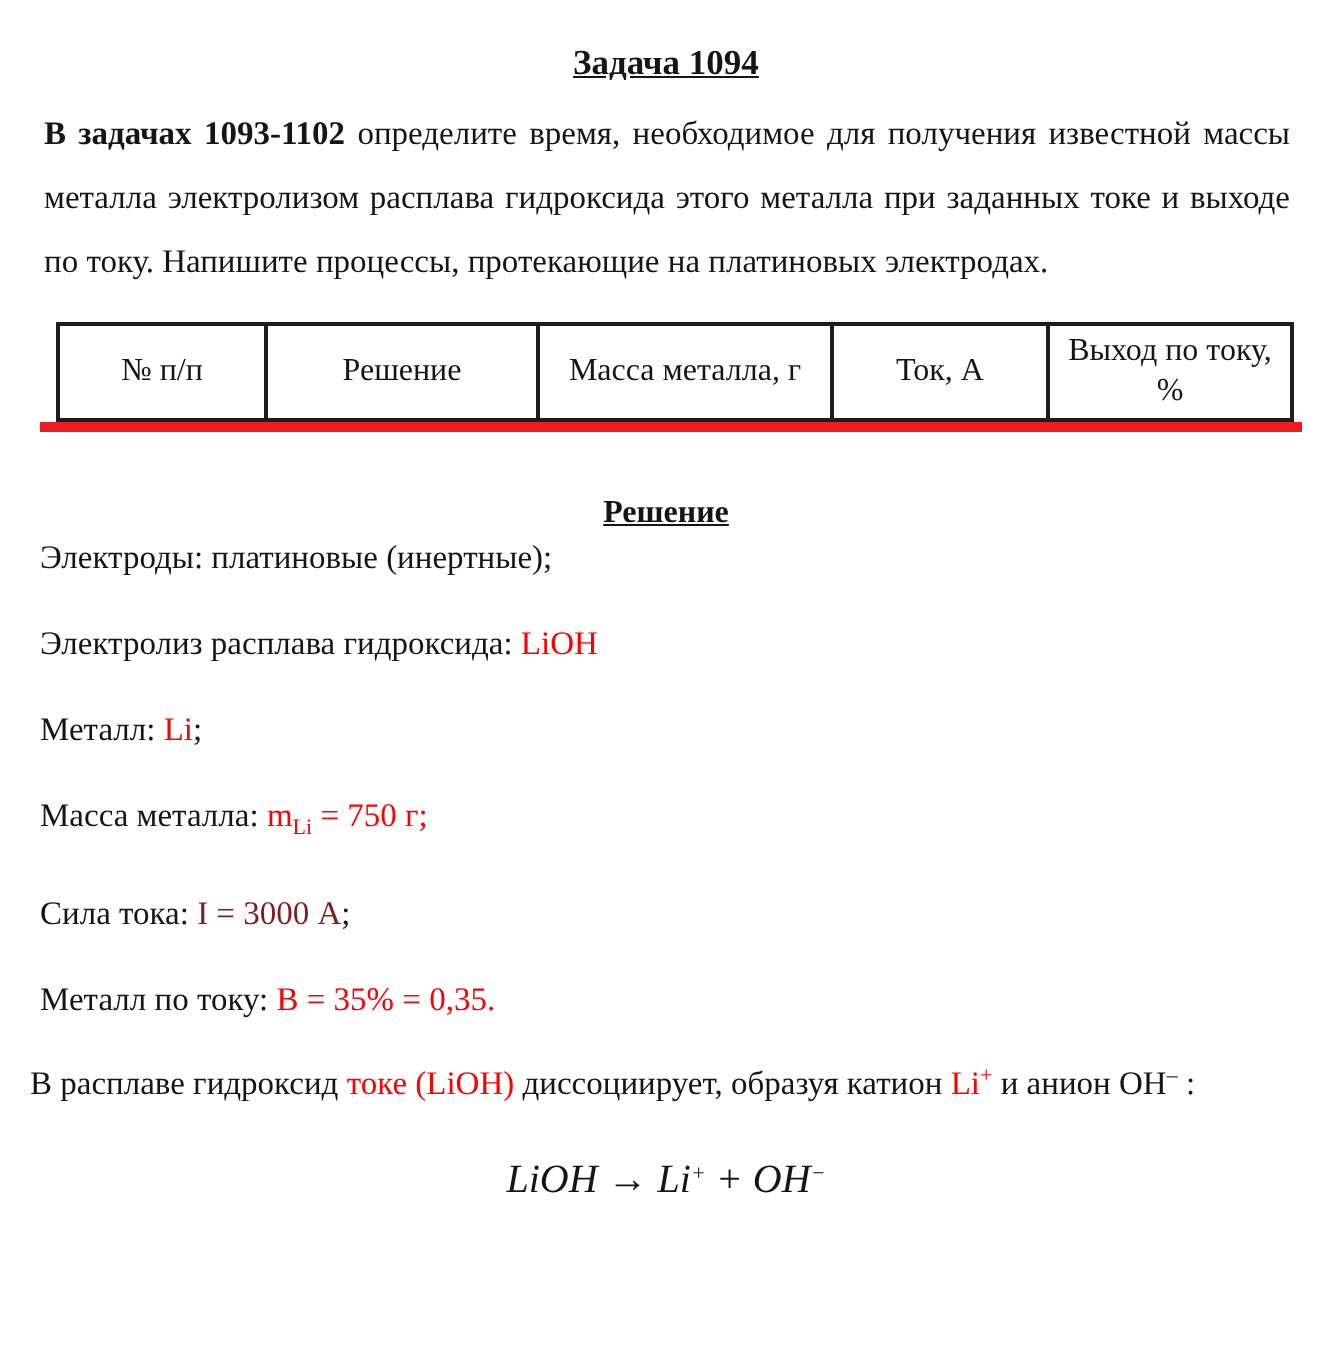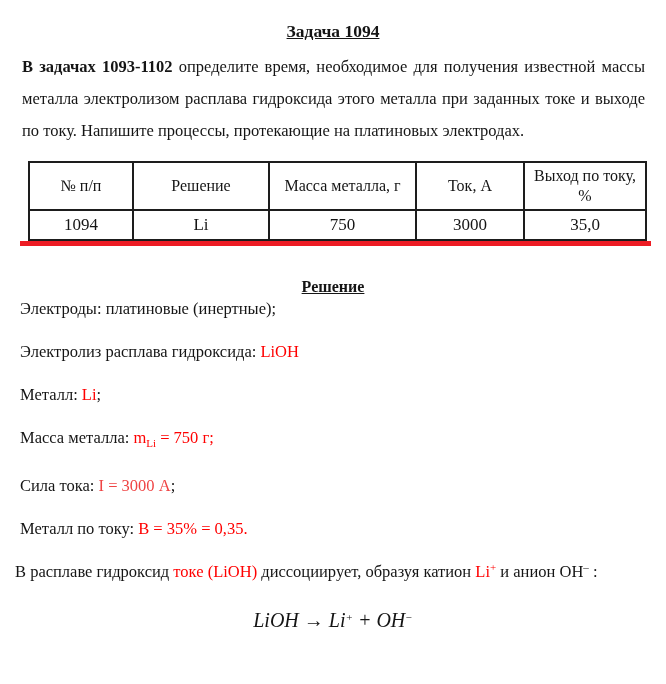--- a/index.html
+++ b/index.html
@@ -60,45 +60,38 @@
         <col style="width:122px">
     </colgroup>
     <tbody>
         <tr>
       <th>№ п/п</th>
       <th>Решение</th>
       <th>Масса металла, г</th>
       <th>Ток, А</th>
       <th>Выход по току, %</th>
     </tr>
-    <tr>
-      <td>1094</td>
-      <td>Li</td>
-      <td>750</td>
-      <td>3000</td>
-      <td>35,0</td>
-    </tr>
   </tbody>
     </table>
 
   <div class="red-line" id="red-divider" style="background: rgb(237, 28, 36);"></div>
 
   <div class="solution-heading">
     <span class="u">Решение</span>
   </div>
 
   <p class="sol"><span>Электроды: платиновые (инертные);</span></p>
 
   <p class="sol sol-first"><span>Электролиз расплава гидроксида: </span><span class="red" style="color: rgb(255, 0, 0);">LiOH</span></p>
 
   <p class="sol"><span>Металл: </span><span class="red" style="color: rgb(255, 0, 0);">Li</span><span>;</span></p>
 
   <p class="sol"><span>Масса металла: </span><span class="red" style="color: rgb(255, 0, 0);">m</span><span class="red sub" style="color: rgb(255, 0, 0);">Li</span><span class="red" style="color: rgb(255, 0, 0);"> = 750 г;</span></p>
 
-  <p class="sol"><span>Сила тока: </span><span class="red" style="color: #ef4444;">I = 3000 А</span><span>;</span></p>
+  <p class="sol"><span>Сила тока: </span><span class="red" style="color: #7f1d1d;">I = 3000 А</span><span>;</span></p>
 
   <p class="sol"><span>Металл по току: </span><span class="red" style="color: rgb(255, 0, 0);">В = 35% = 0,35.</span></p>
 
   <p class="dissoc"><span>В расплаве гидроксид </span><span class="red" style="color: rgb(255, 0, 0);">токе (LiOH)</span><span> диссоциирует, образуя катион </span><span class="red" style="color: rgb(255, 0, 0);">Li</span><span class="red sup" style="color: rgb(255, 0, 0);">+</span><span> и анион ОН</span><span class="sup">–</span><span> :</span></p>
 
   <p class="equation"><span>LiOH → Li</span><span class="sup">+</span><span> + OH</span><span class="sup">−</span></p>
 
 </div>
 
 </body></html>

